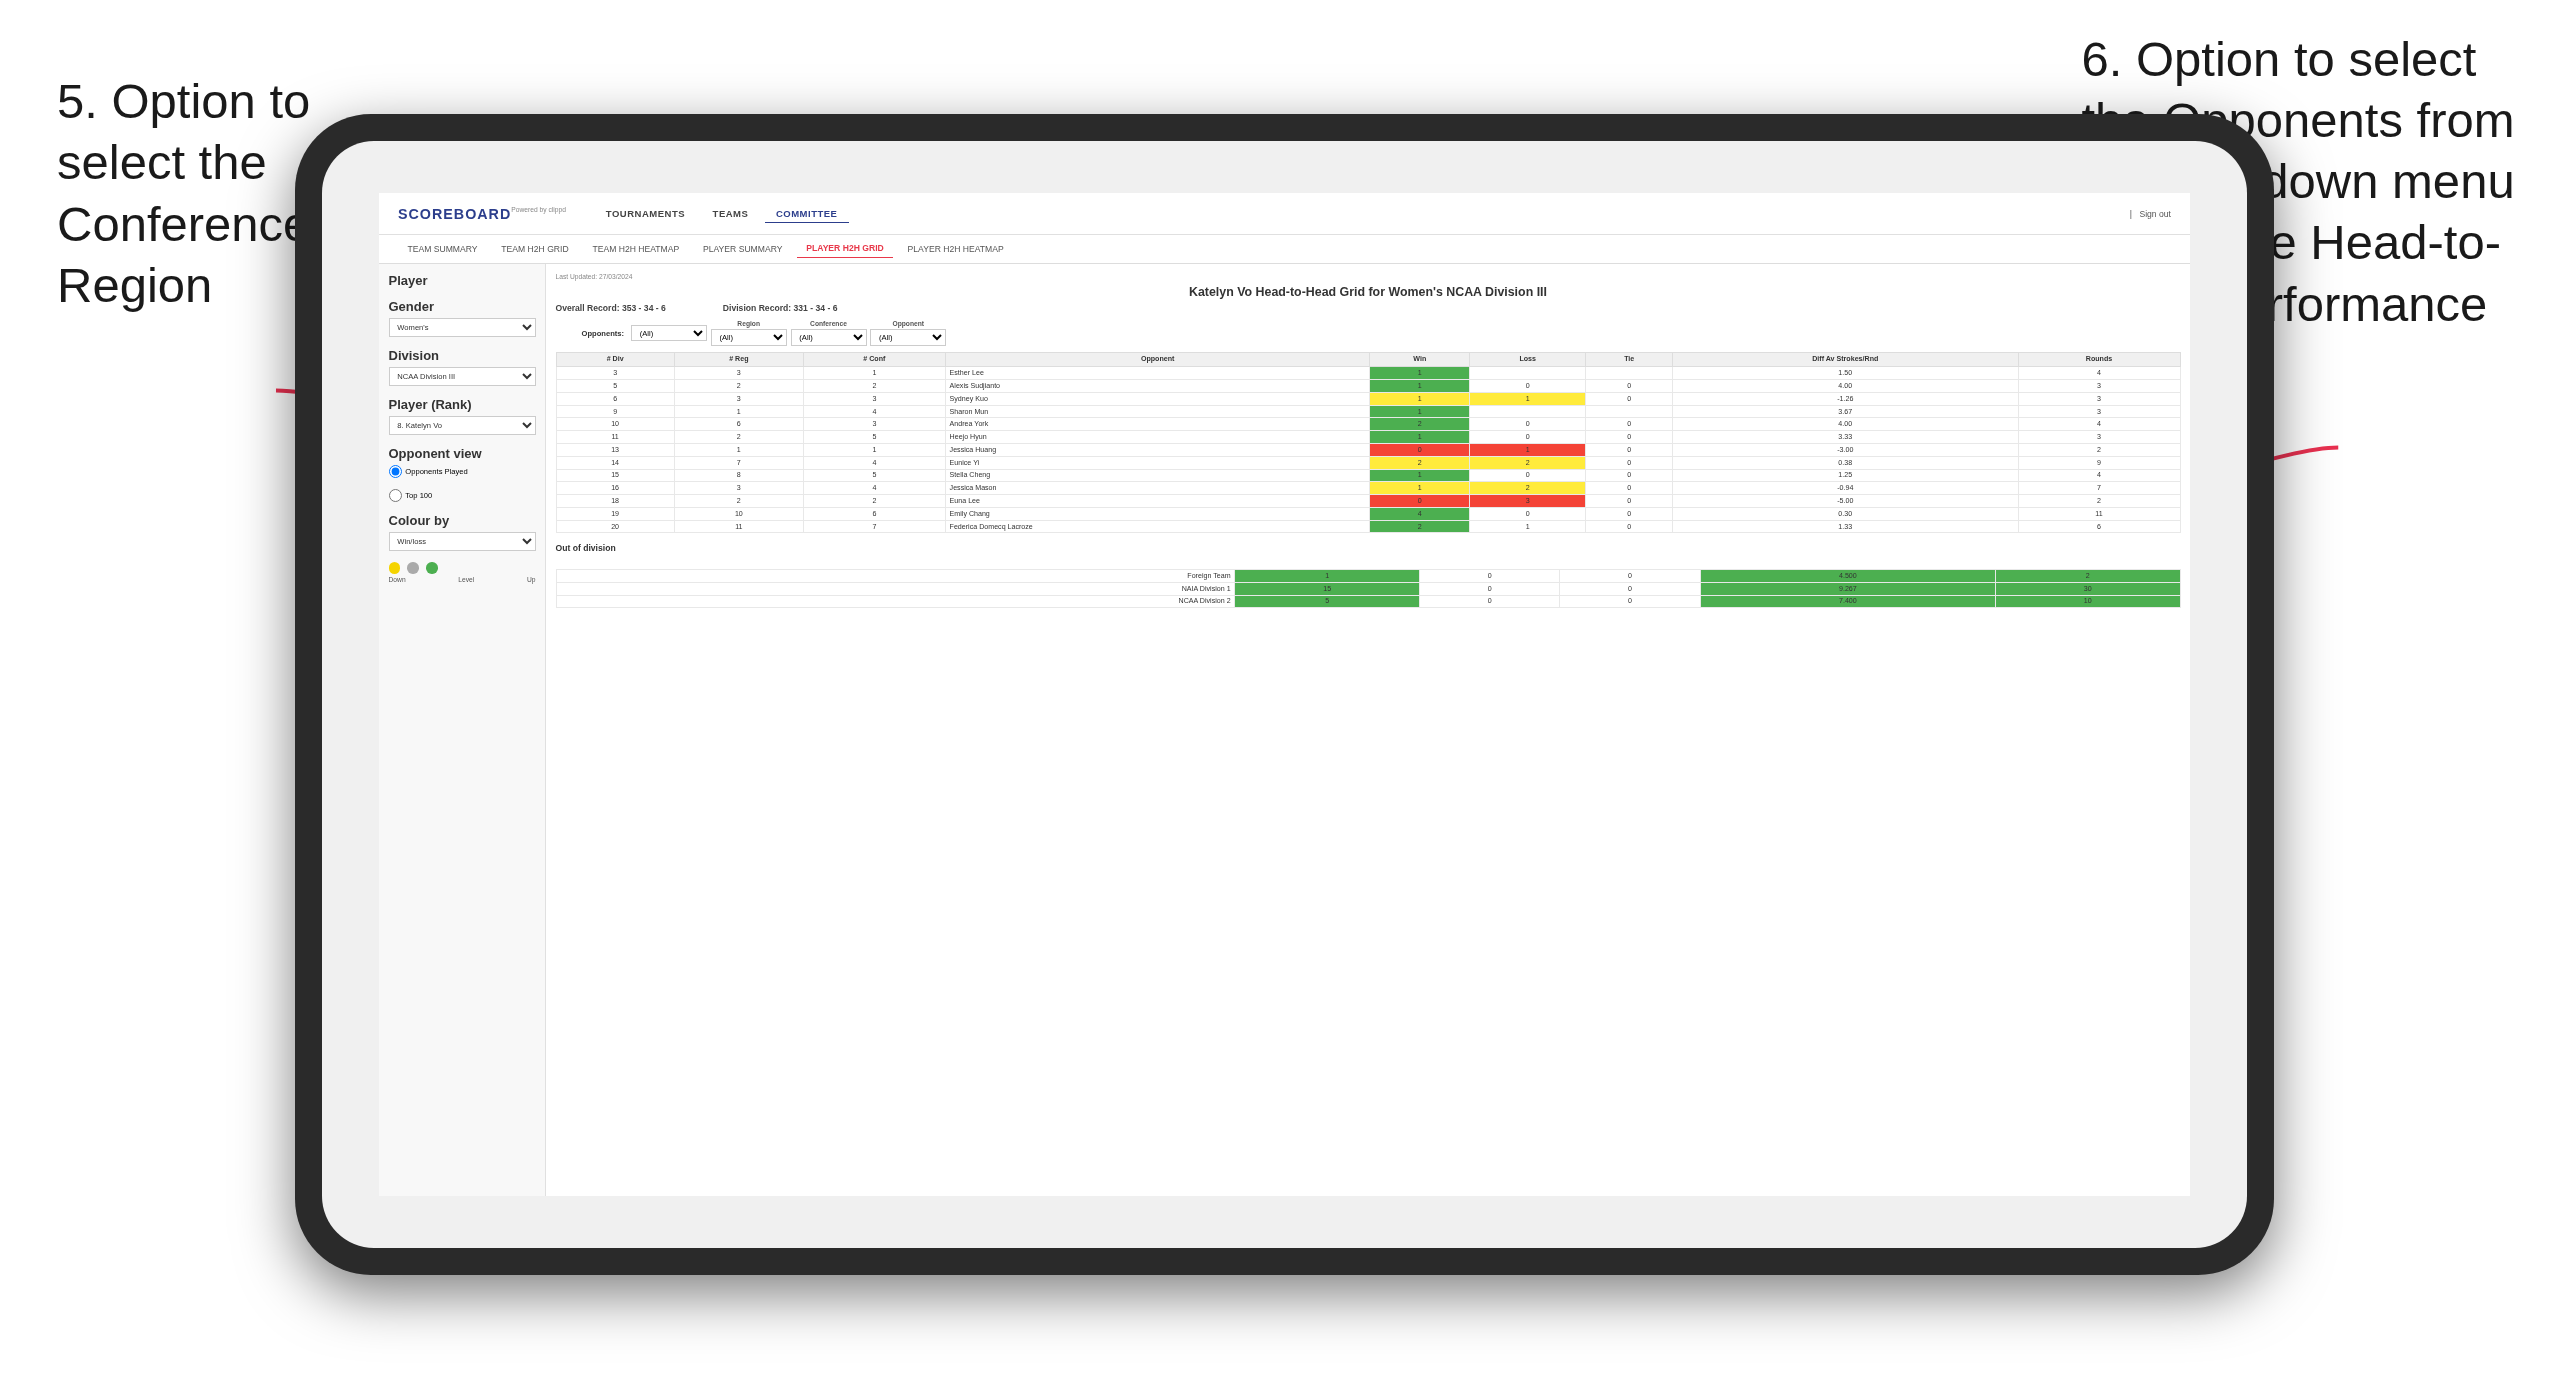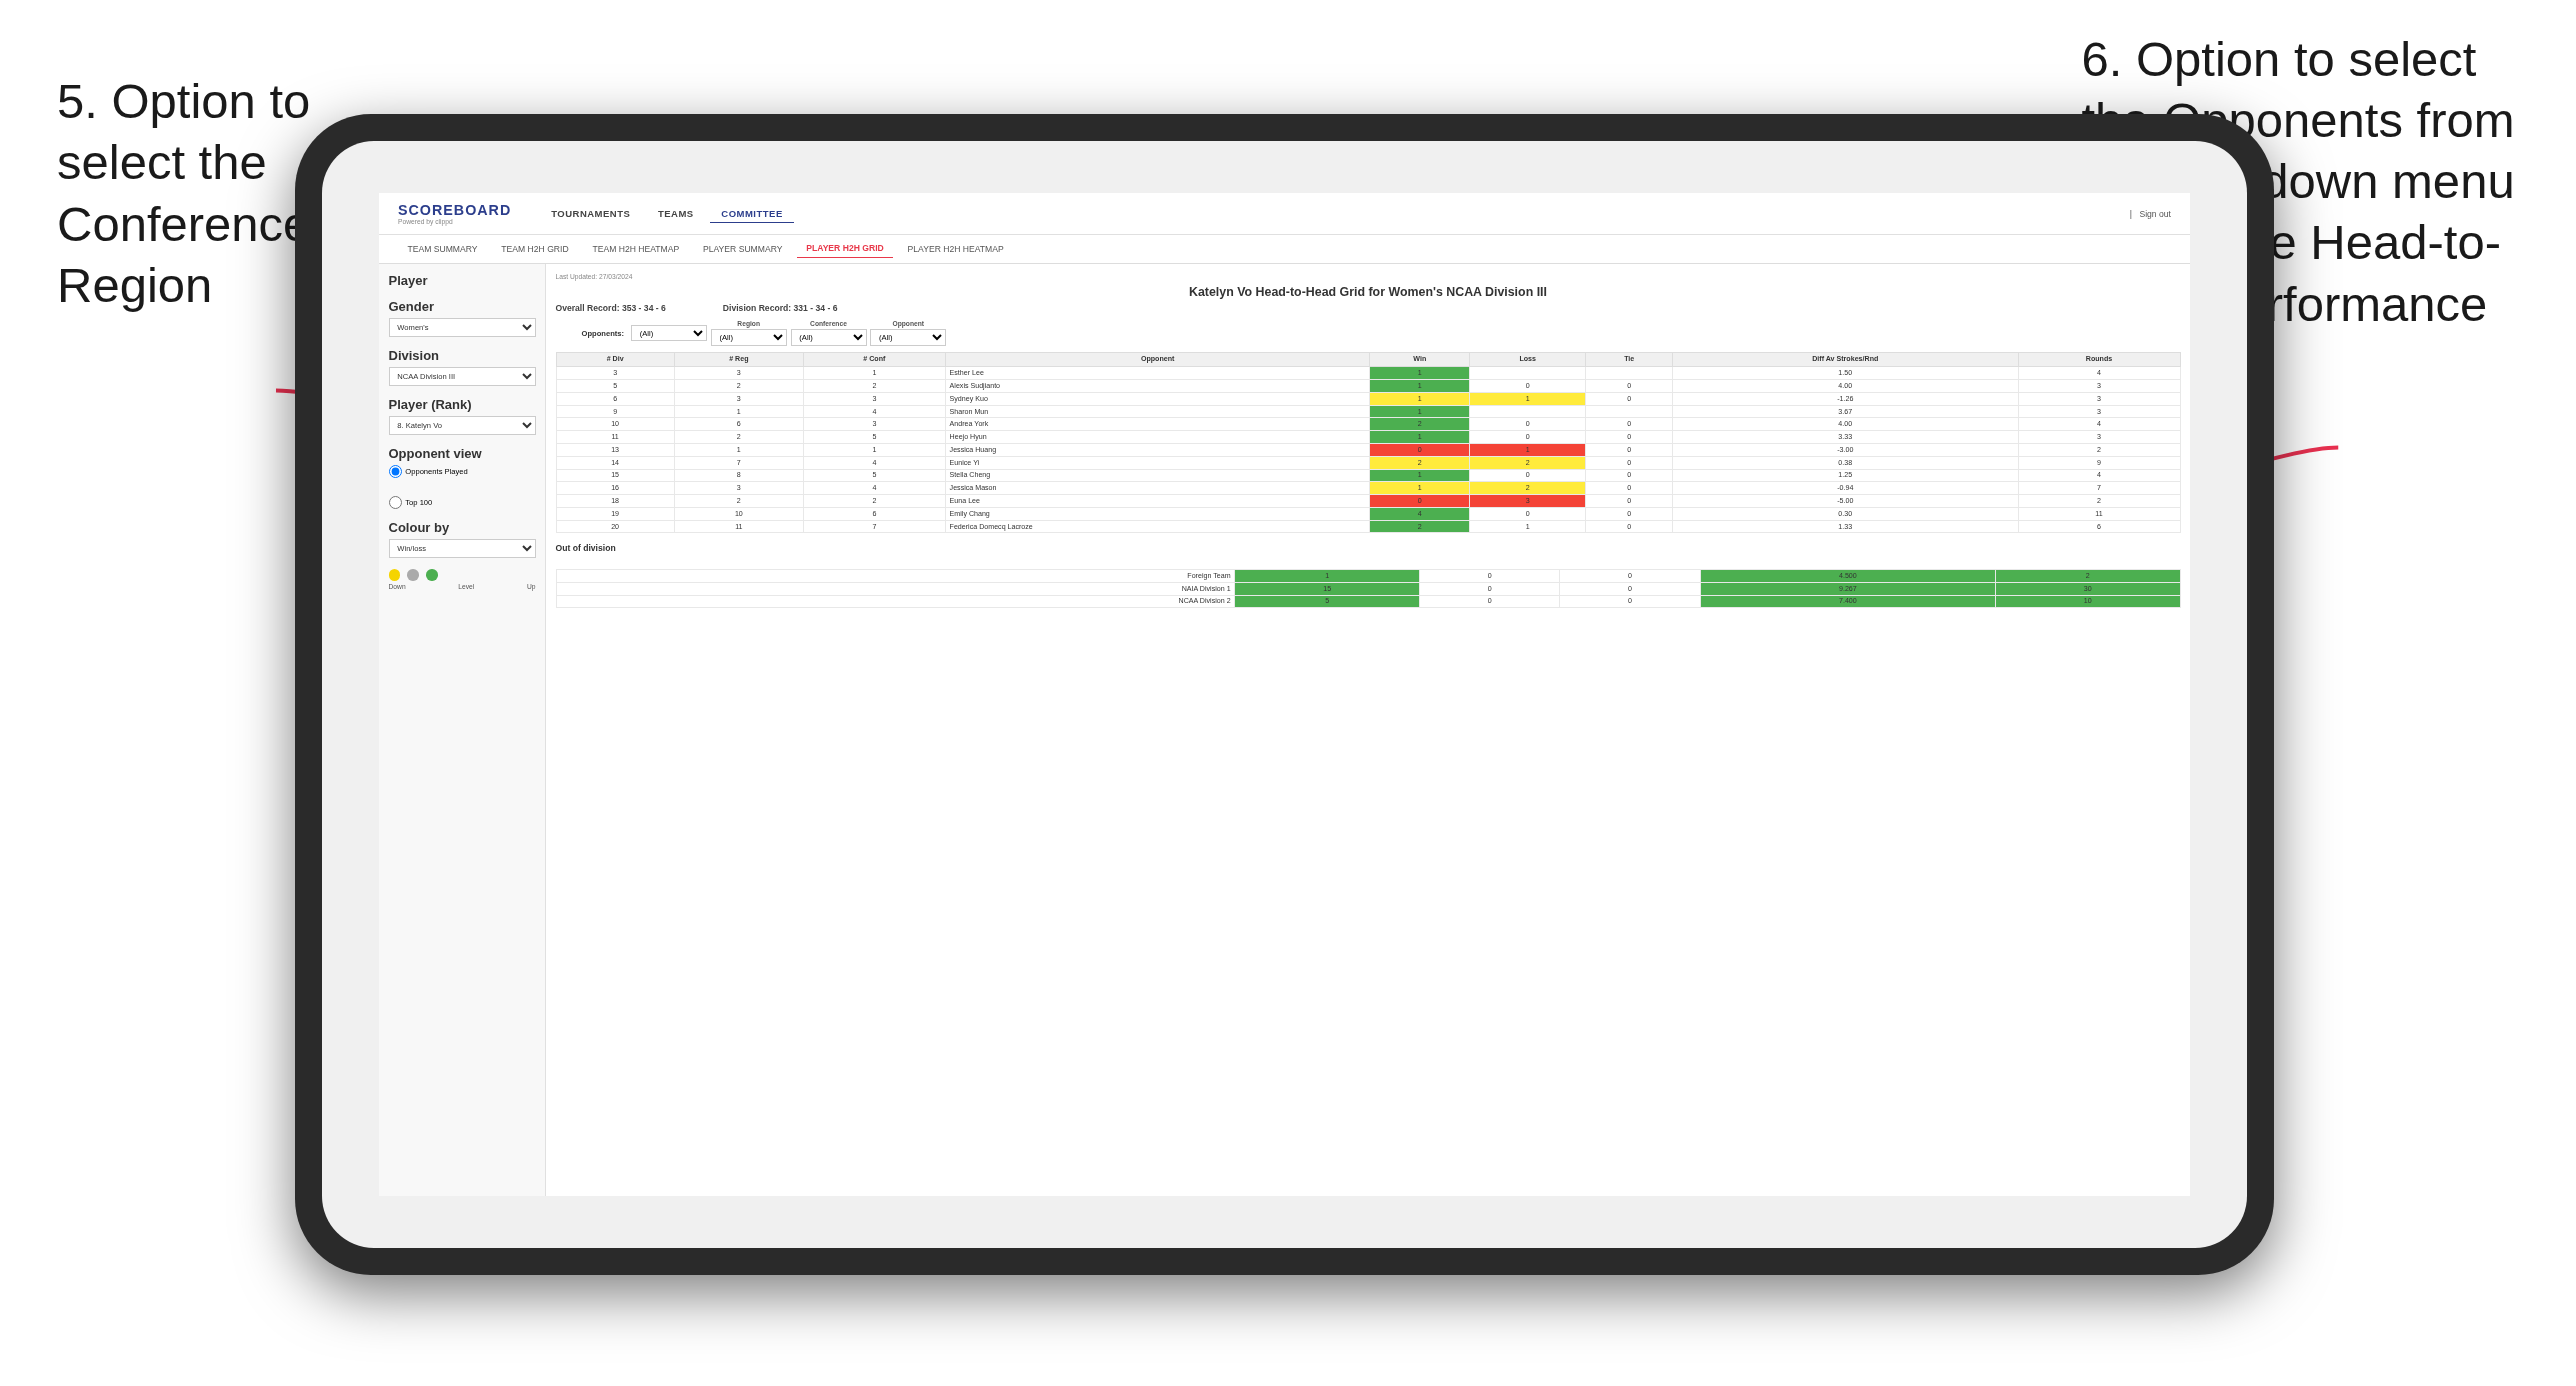--- a/index.html
+++ b/index.html
@@ -71,21 +71,21 @@
       display: flex;
       align-items: center;
       padding: 7.6px 19px;
       background: #ffffff;
       border-bottom: 1px solid #e0e0e0;
       height: 42px;
     }
 
     .logo-block {
       display: flex;
-      flex-direction: column;
+      flex-direction: row;
       margin-right: 28.5px;
     }
 
     .logo-text {
       font-size: 14.3px;
       font-weight: 900;
       color: #2c3e8c;
       letter-spacing: 1px;
     }
 
@@ -179,21 +179,21 @@
       padding: 2.9px 3.8px;
       font-size: 7.6px;
       border: 1px solid #ccc;
       background: #fff;
       color: #333;
     }
 
     .sidebar-radio-group {
       display: flex;
       flex-direction: column;
-      gap: 18px;
+      gap: 11px;
     }
 
     .sidebar-radio {
       display: flex;
       align-items: center;
       gap: 3.8px;
       font-size: 7.6px;
     }
 
     .color-dots {

